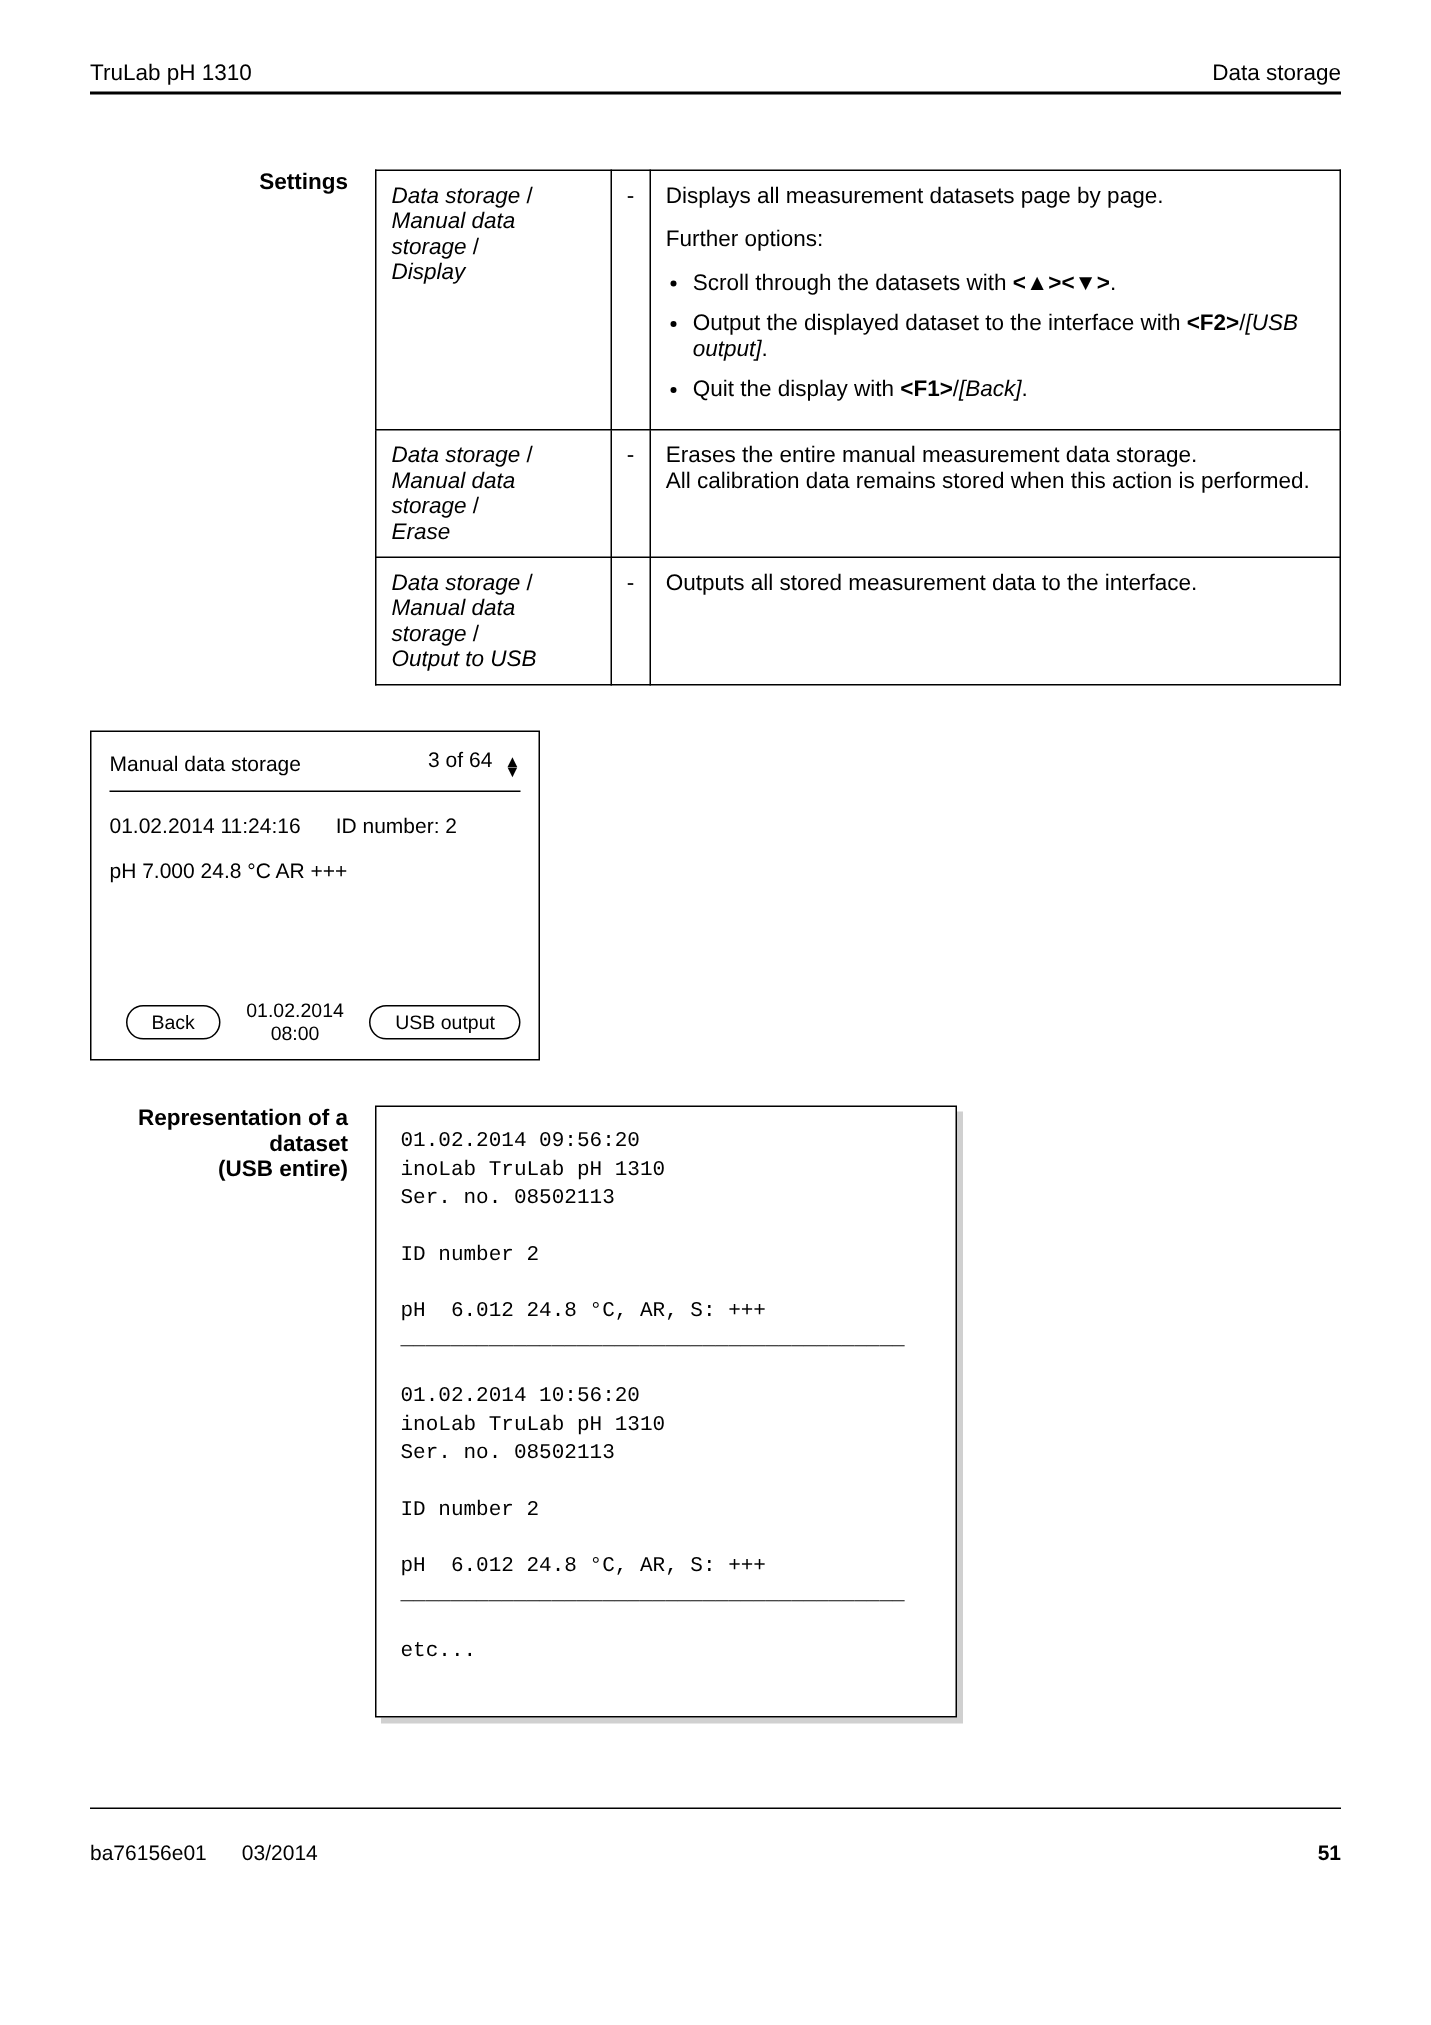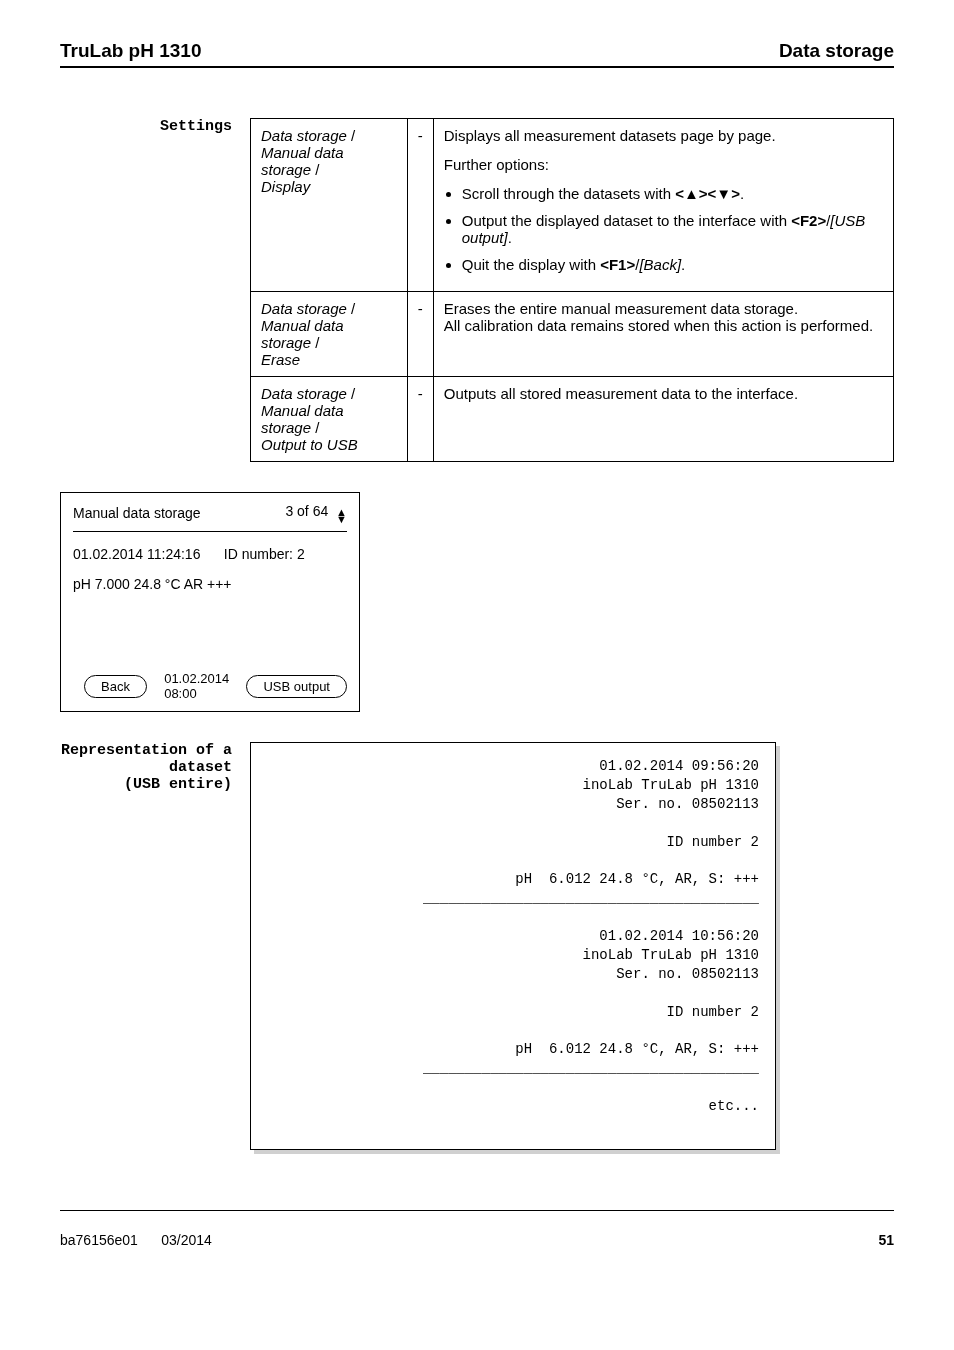--- a/index.html
+++ b/index.html
@@ -8,38 +8,37 @@
     font-size: 15px;
     color: #000;
     background: #fff;
     width: 954px;
     margin: 0 auto;
     padding: 40px 60px 20px 60px;
   }
   .header-row {
     display: flex;
     justify-content: space-between;
-    font-weight: bold;
-    font-size: 19px;
+    font-weight: normal;
+    font-size: 15px;
     border-bottom: 2px solid #000;
     padding-bottom: 4px;
     margin-bottom: 50px;
   }
   .section {
     display: flex;
     margin-bottom: 30px;
   }
   .left-col {
     width: 190px;
     flex-shrink: 0;
     text-align: right;
     padding-right: 18px;
     font-weight: bold;
     font-size: 15px;
-    font-family: Liberation Mono, monospace;
   }
   .right-col {
     flex: 1;
   }
   table.menu {
     border-collapse: collapse;
     width: 100%;
   }
   table.menu th, table.menu td {
     border: 1px solid #000;
@@ -94,27 +93,26 @@
     align-items: center;
     font-size: 13px;
   }
   .pill {
     border: 1px solid #000;
     border-radius: 14px;
     padding: 3px 16px;
     font-size: 13px;
     display: inline-block;
   }
-  .stamp { }
+  .stamp { text-align: center; }
 
   
   .shadow-box {
-    width: 526px;
+    width: 388px;
     position: relative;
-    text-align: right;
   }
   .shadow-box .back {
     position: absolute;
     top: 4px;
     left: 4px;
     right: -4px;
     bottom: -4px;
     background: #d0d0d0;
   }
   .shadow-box .front {

